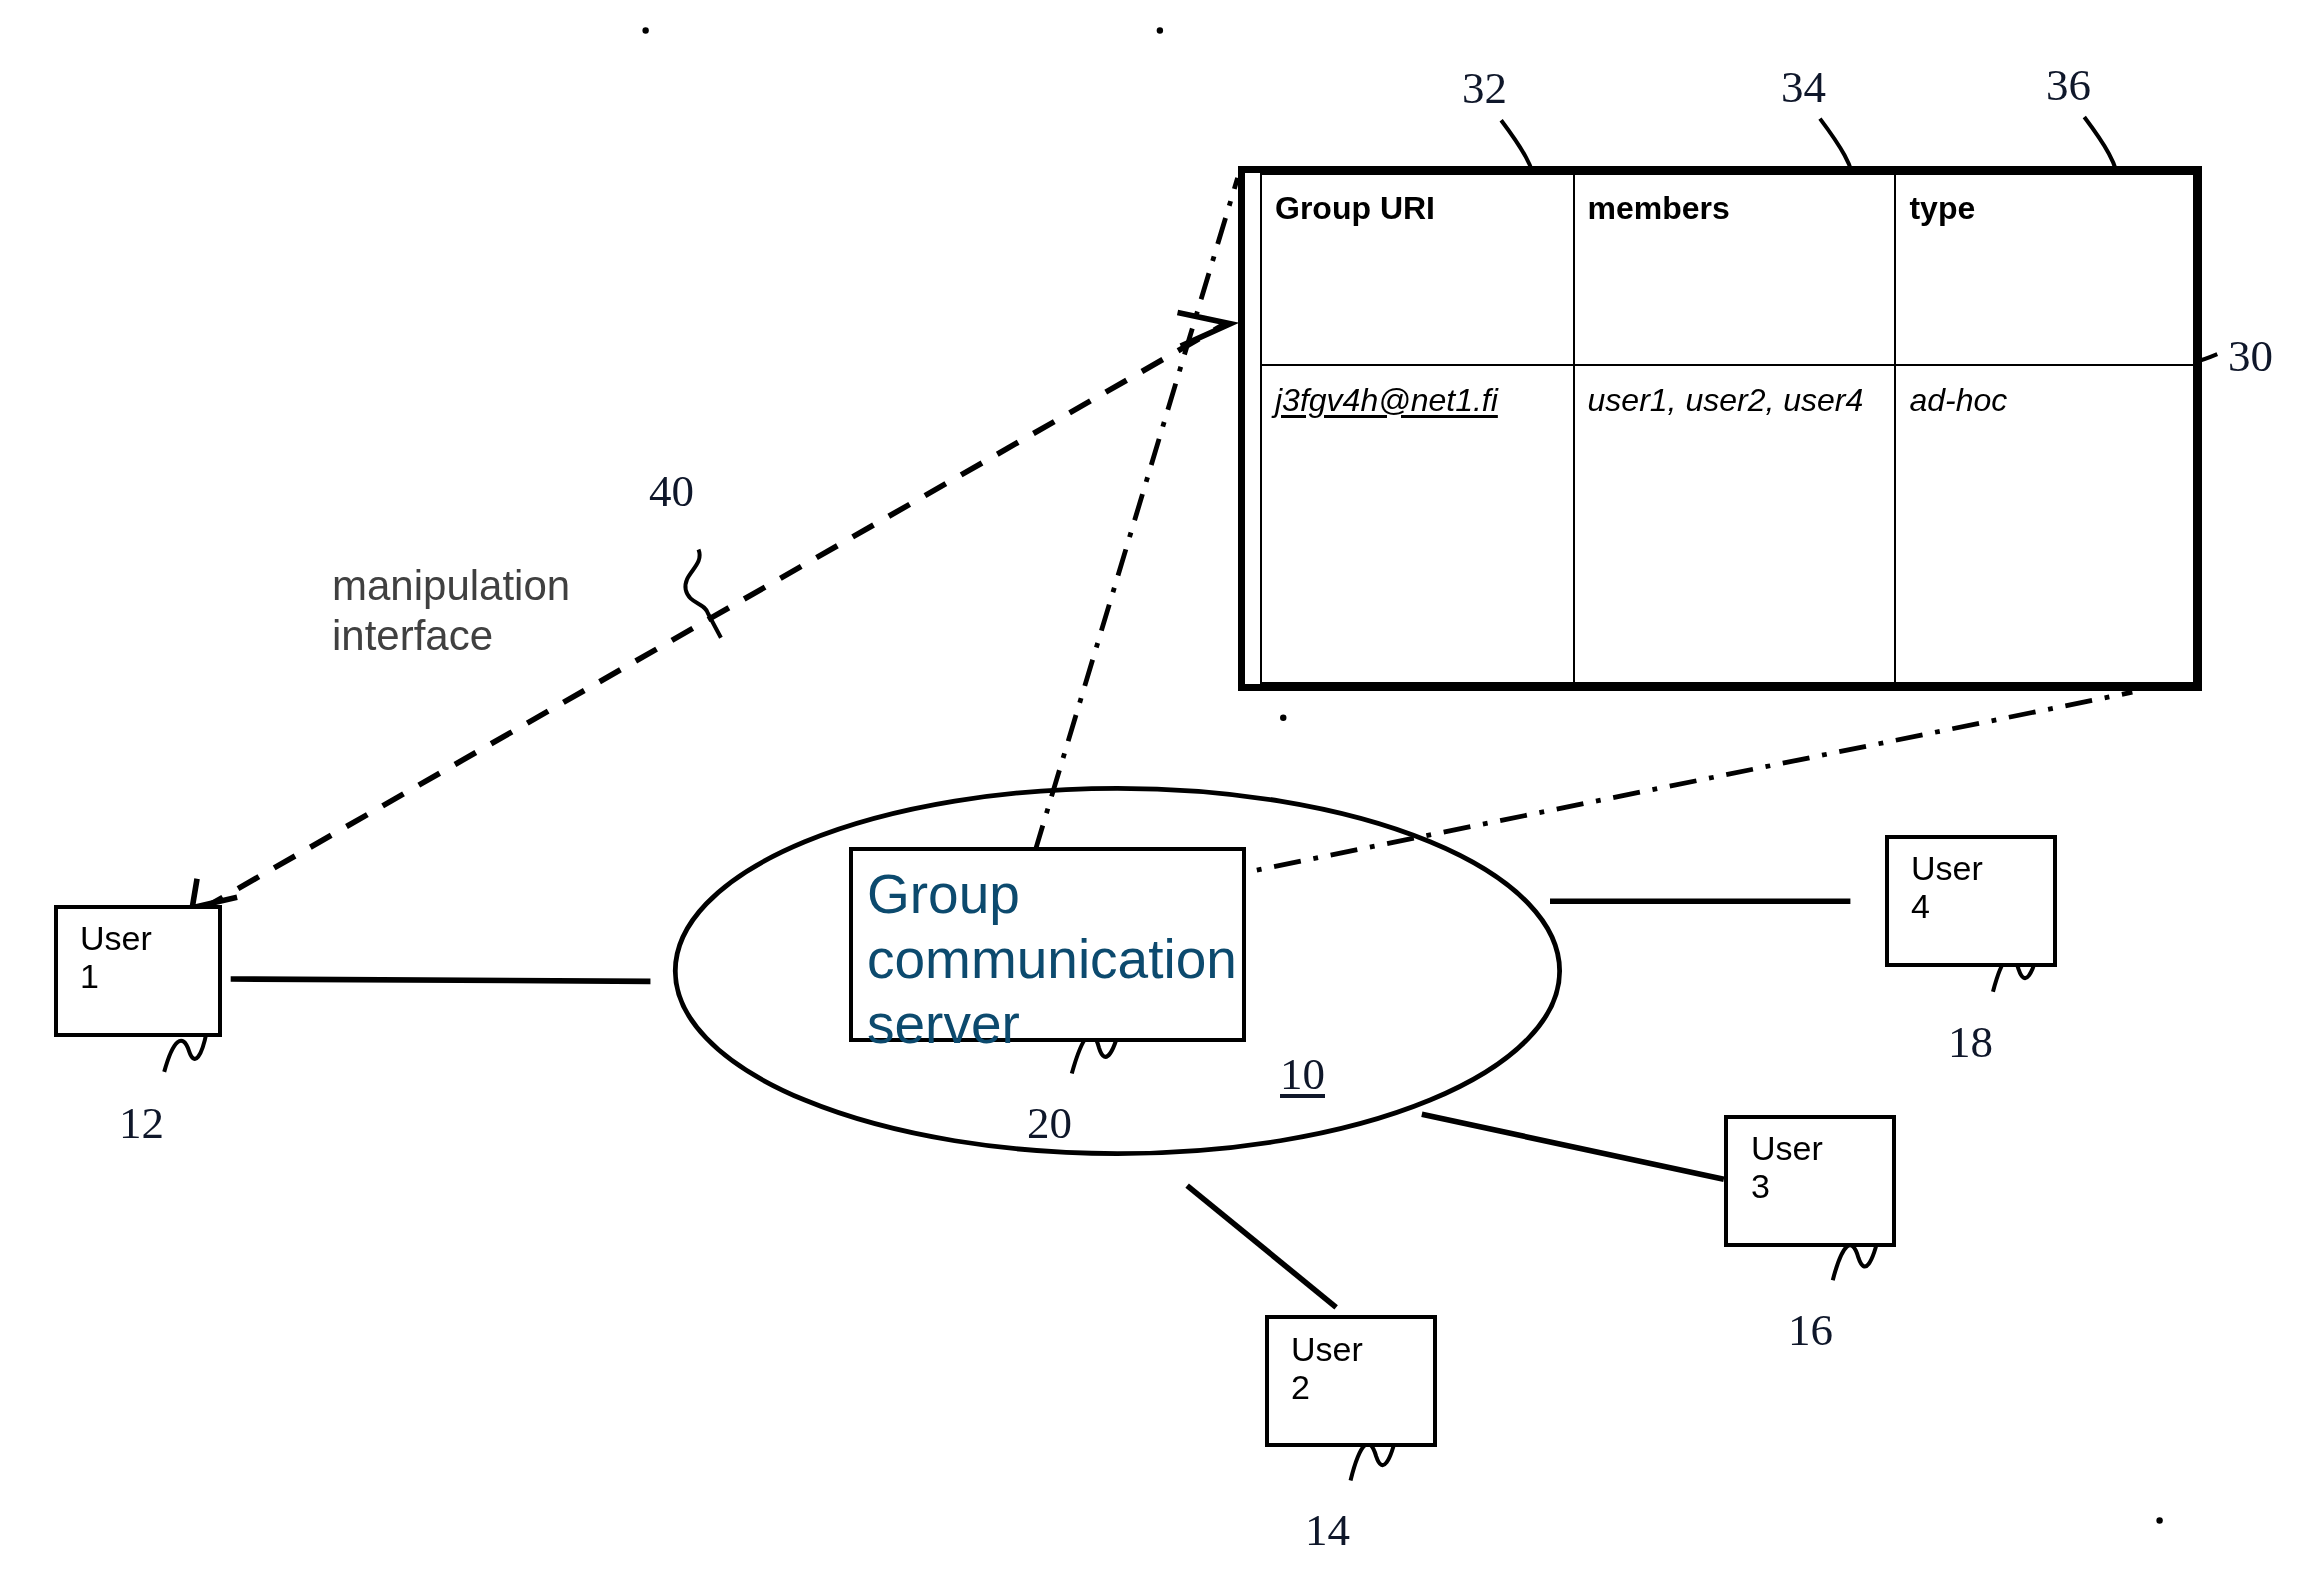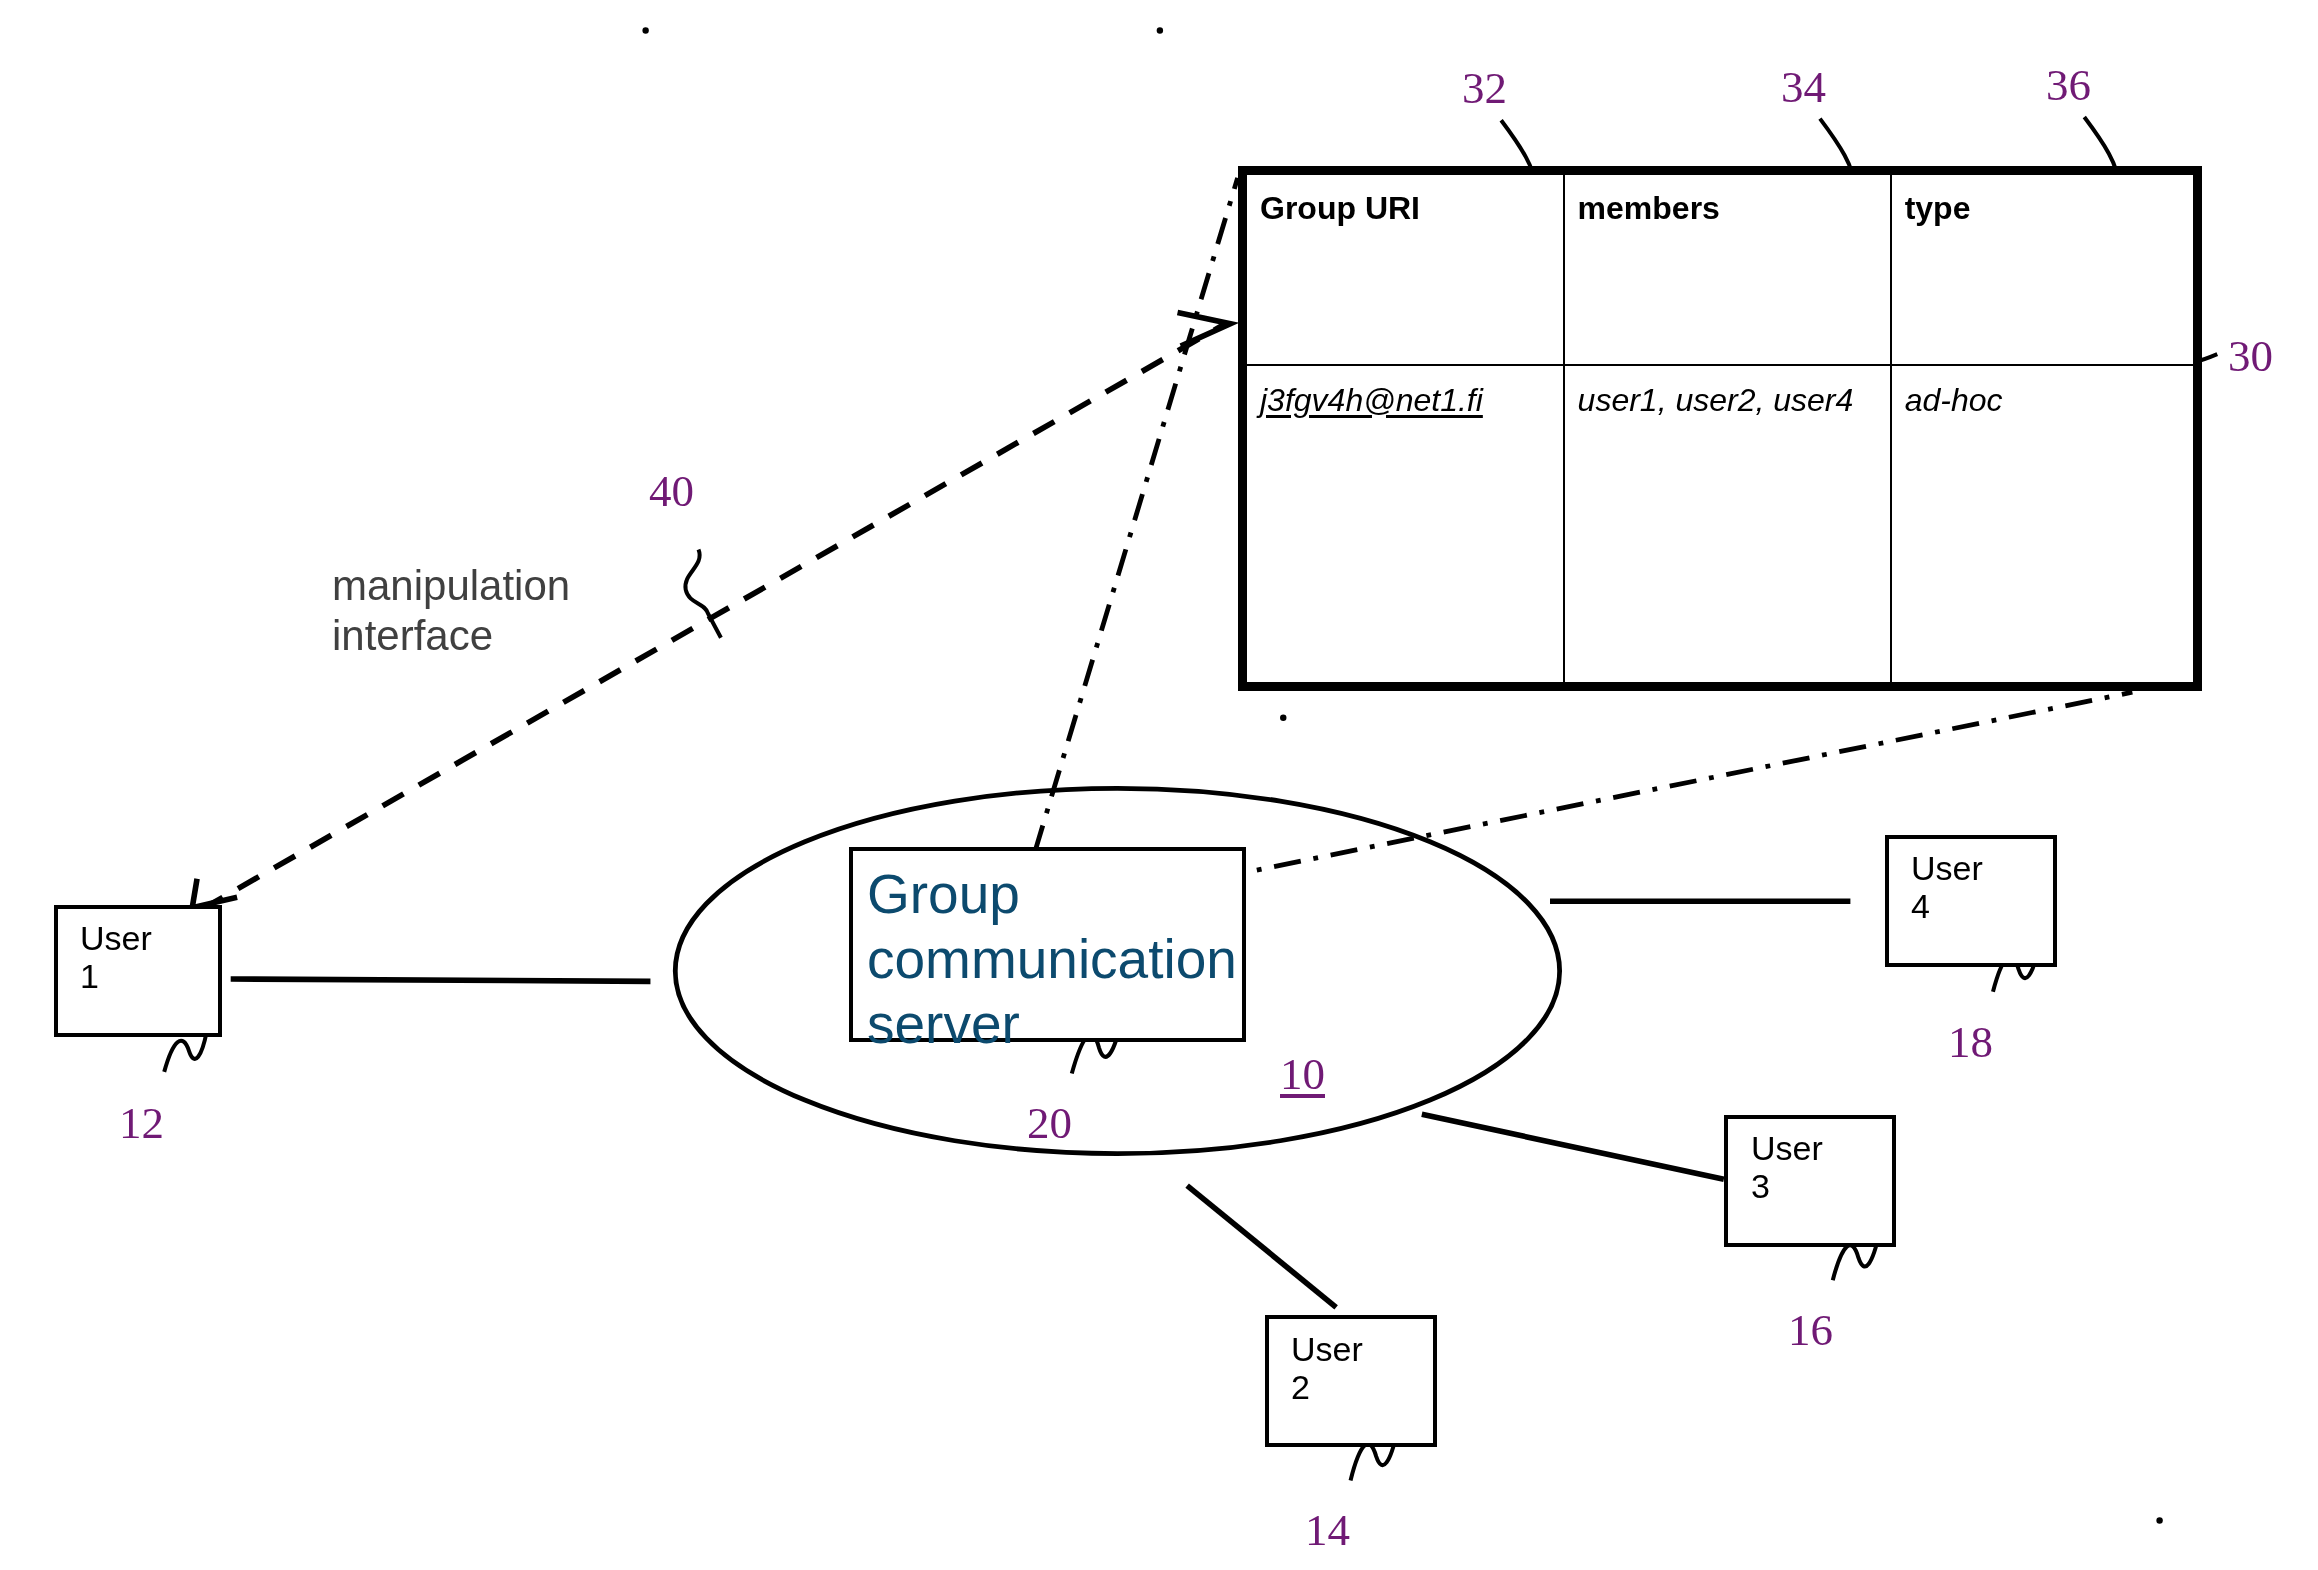--- a/index.html
+++ b/index.html
@@ -54,33 +54,34 @@
     line-height:1.18;
     white-space:pre;
     color:#0c4a6e;
   }
 
   
   .ref{
     position:absolute;
     font-size:45px;
     font-family:"Liberation Serif", serif;
-    color:#701a75;
+    color:#0f172a;
     white-space:pre;
   }
   .ref.underlined{ text-decoration:underline; text-underline-offset:4.8px; }
 
   
   .db-table{
     position:absolute;
     left:1238px; top:166px;
     width:964px; height:525px;
     border:7.2px solid #000;
     background:#fff;
     box-sizing:border-box;
+    padding-left:15px;
   }
   .db-table table{
     width:100%;
     height:100%;
     border-collapse:collapse;
     table-layout:fixed;
   }
   .db-table td, .db-table th{
     border:2.4px solid #000;
     vertical-align:top;

